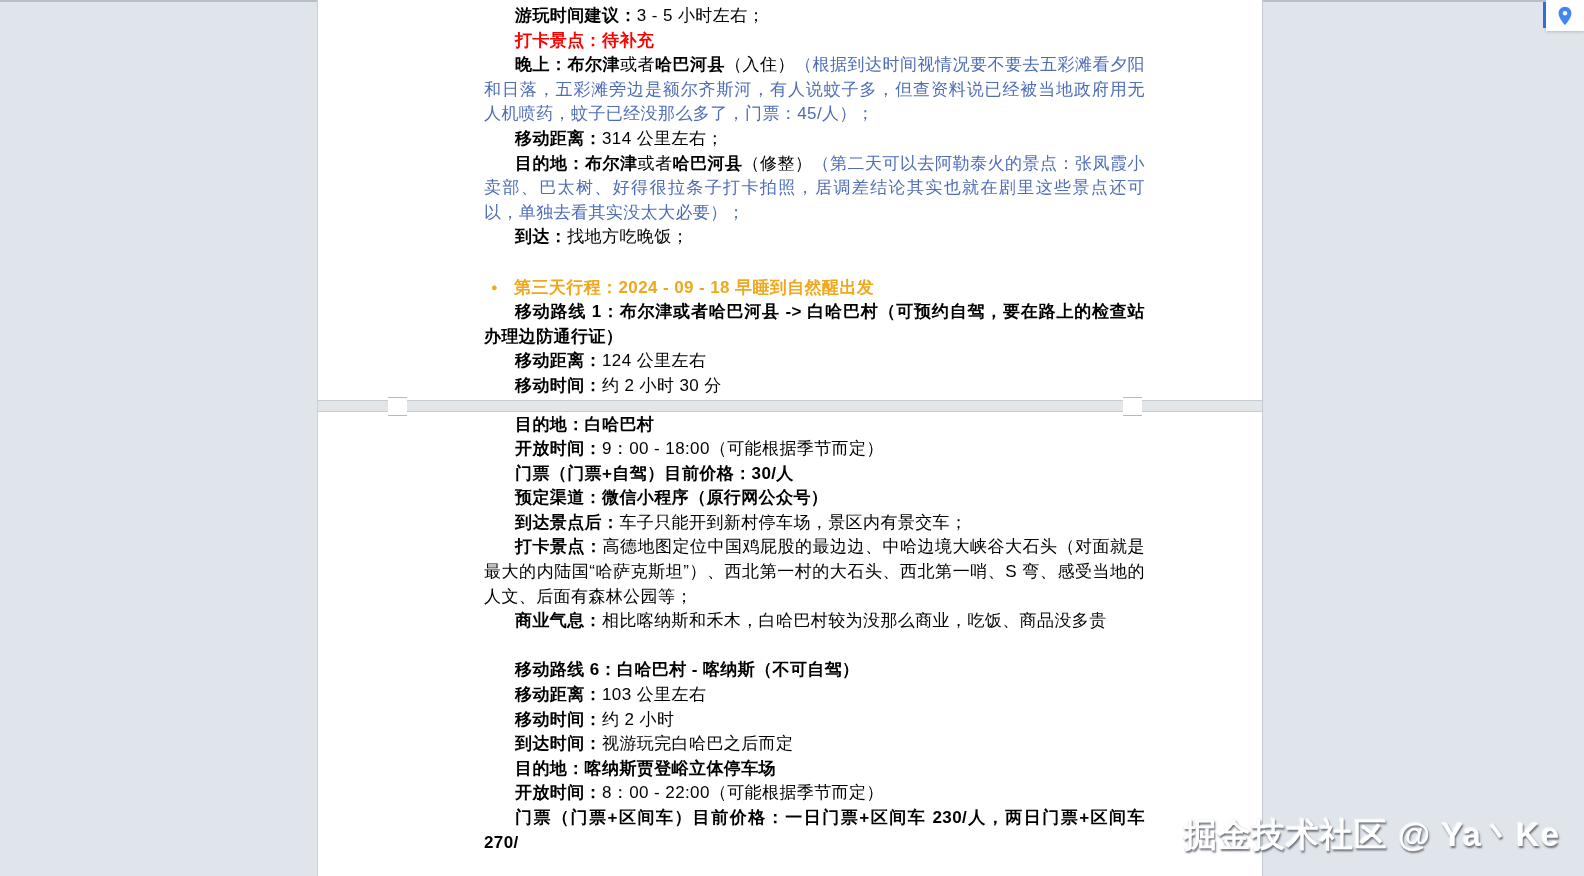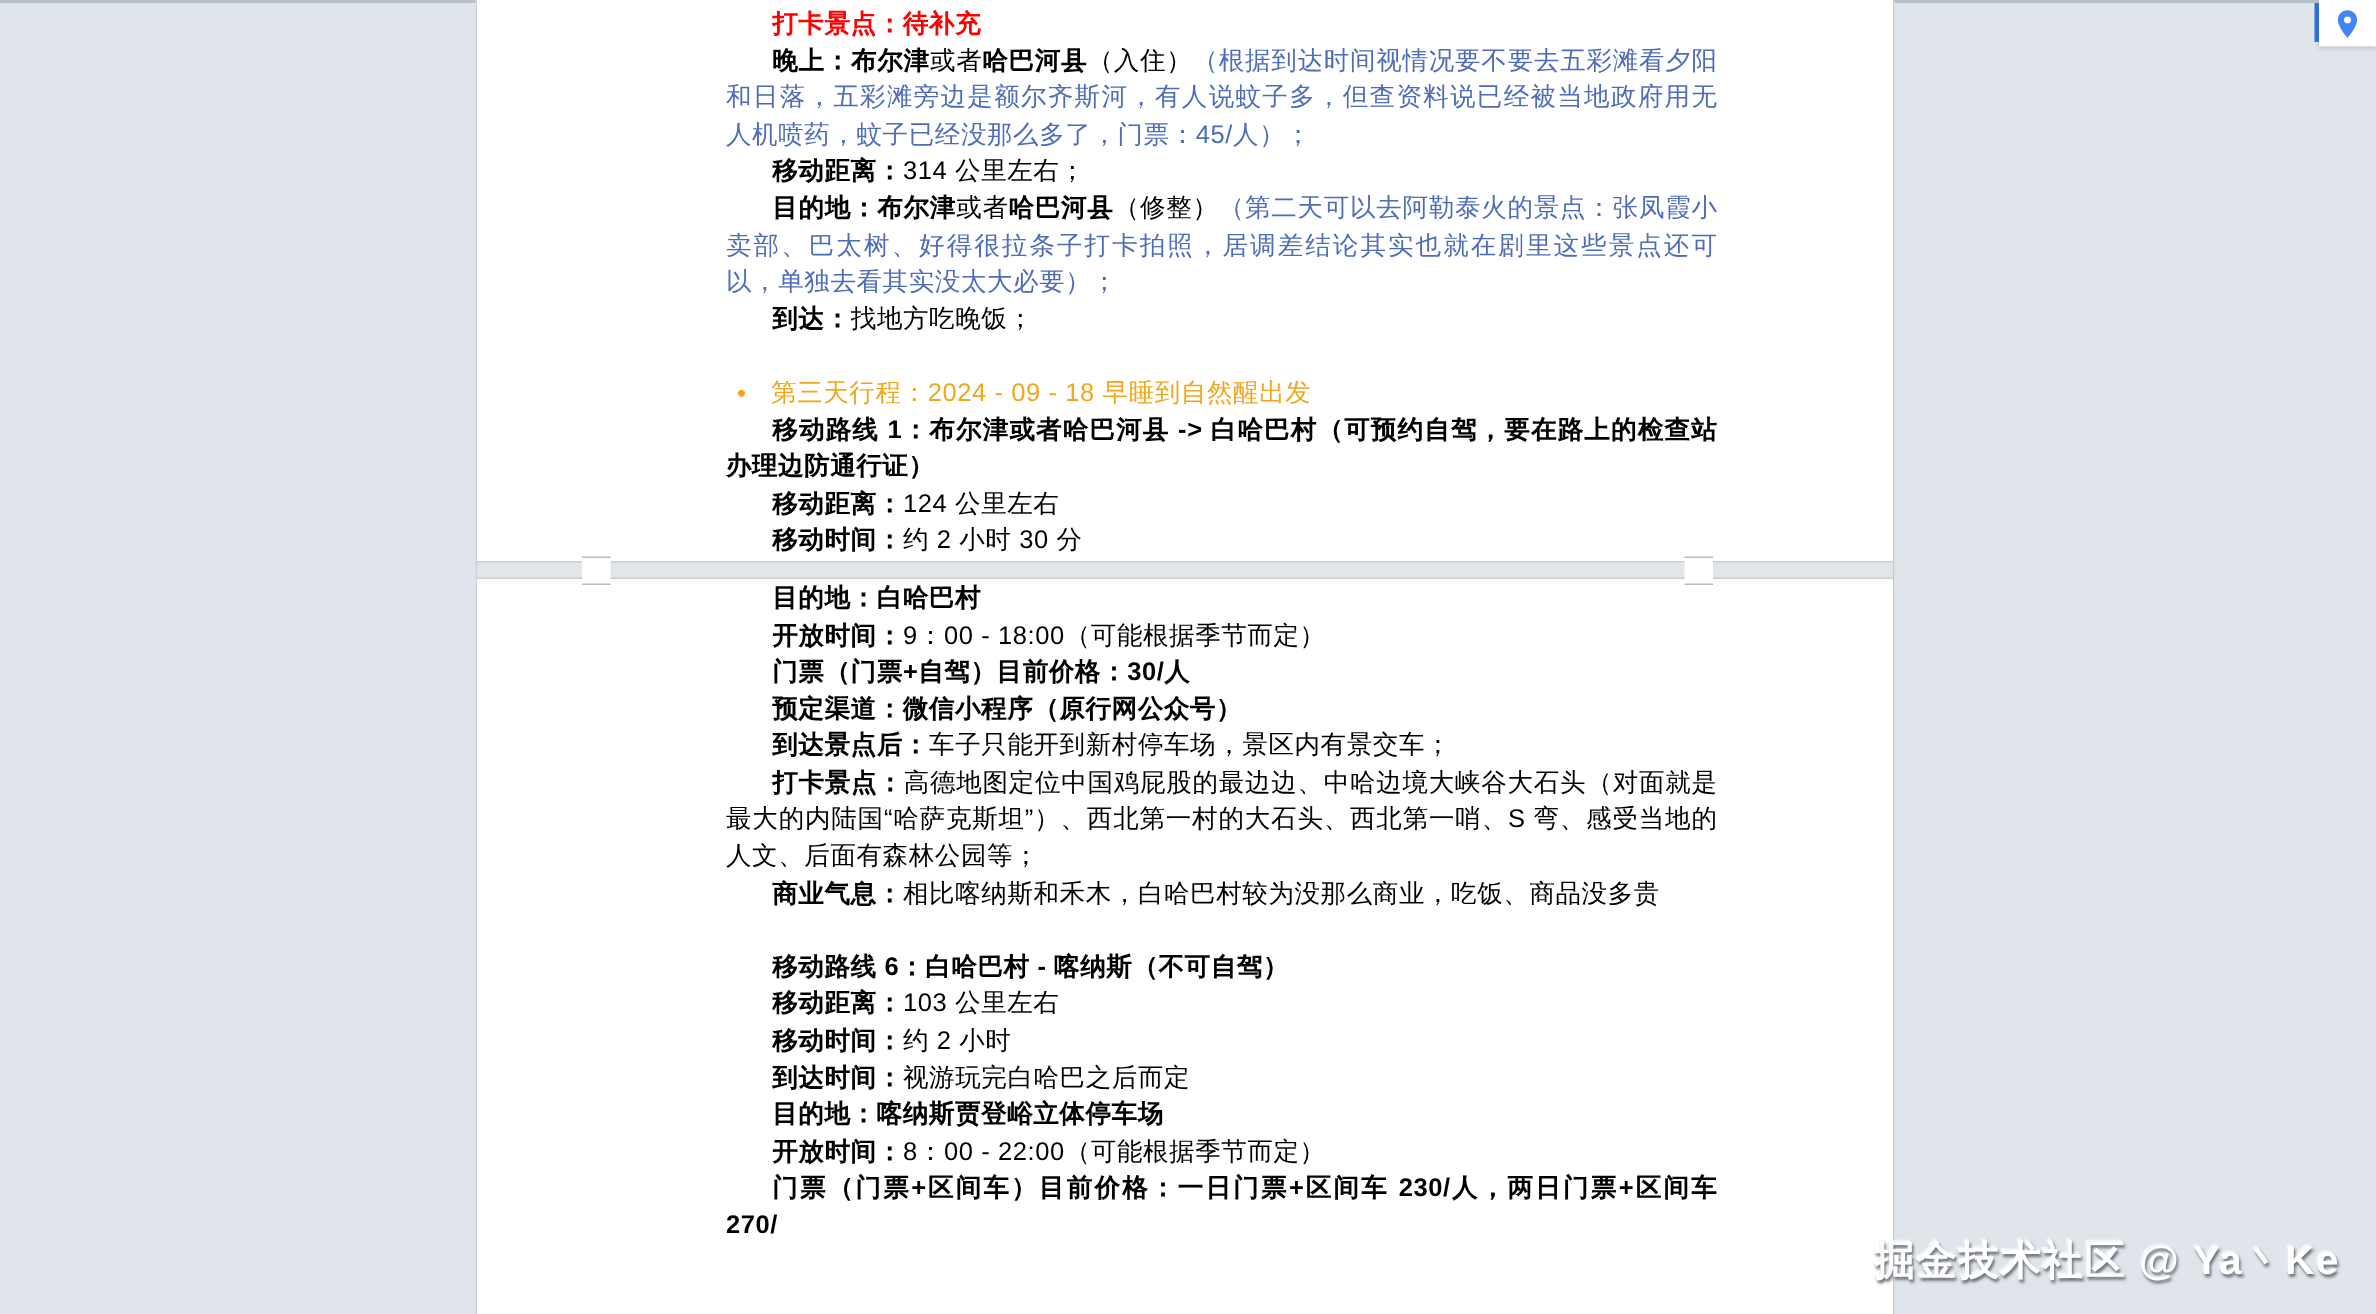--- a/index.html
+++ b/index.html
@@ -9,43 +9,44 @@
   .page { position:absolute; left:317px; top:0; width:946px; height:876px; background:#fff;
     border-left:1px solid #c9d0d7; border-right:1px solid #c2c9d1; z-index:1; overflow:hidden; }
   .content { padding:4px 117px 0 166px; font-size:17px; line-height:24.6px; letter-spacing:0.4px;
     color:#000; text-align:justify; }
   .para { text-indent:31px; }
   .blank { height:24.6px; }
   .seg-b { font-weight:bold; }
   .seg-r { font-weight:normal; }
   .seg-blue { color:#4f6cb8; }
   .seg-red { color:#fe0000; font-weight:bold;margin-top:12px; }
-  .seg-orange { color:#f0a71c; font-weight:normal; }
+  .seg-orange { color:#f0a71c; font-weight:bold; }
   .heading { text-indent:0; padding-left:7px; }
   .bullet { font-size:11px; color:#f0a71c; margin-right:16px; vertical-align:2px; }
   .page-gap { height:12px; margin:1px -117px 1px -166px; background:#e3e6e9;
     border-top:1px solid #c8ccd0; border-bottom:1px solid #c8ccd0; position:relative; }
   .notch { position:absolute; width:19px; height:19px; top:-4px; background:#fff;
     border-top:1px solid #b6babe; border-bottom:1px solid #b6babe; }
   .notch-left { left:70px; }
   .notch-right { left:805px; }
   .pin-widget { position:absolute; top:0; right:0; width:38px; height:31px; background:#fff; z-index:3;
     box-shadow:0 1px 3px rgba(0,0,0,.18); display:flex; align-items:center; justify-content:center; cursor:pointer; }
   .pin-bar { position:absolute; left:-3px; top:2px; width:3px; height:26px; background:#2e6fd8; }
-  .watermark { position:absolute; right:24px; bottom:18px; z-index:2; font-size:27px; font-weight:bold;
+  .watermark { position:absolute; right:24px; bottom:18px; z-index:2; font-size:33px; font-weight:bold;
     color:#ffffff; letter-spacing:1px;
     text-shadow:1px 2px 2px rgba(95,100,112,.9), -1px -1px 1px rgba(255,255,255,.75), 0 0 1px rgba(120,126,138,.55); }
 </style>
 </head>
 <body>
 
 <div class="top-strip"></div>
 
 <div class="page">
   <div class="content">
+    <p class="para"><span class="seg-b">游玩时间建议：</span><span class="seg-r">3 - 5 小时左右；</span></p>
     <p class="para"><span class="seg-red">打卡景点：待补充</span></p>
     <p class="para"><span class="seg-b">晚上：布尔津</span><span class="seg-r">或者</span><span class="seg-b">哈巴河县</span><span class="seg-r">（入住）</span><span class="seg-blue">（根据到达时间视情况要不要去五彩滩看夕阳和日落，五彩滩旁边是额尔齐斯河，有人说蚊子多，但查资料说已经被当地政府用无人机喷药，蚊子已经没那么多了，门票：45/人）；</span></p>
     <p class="para"><span class="seg-b">移动距离：</span><span class="seg-r">314 公里左右；</span></p>
     <p class="para"><span class="seg-b">目的地：布尔津</span><span class="seg-r">或者</span><span class="seg-b">哈巴河县</span><span class="seg-r">（修整）</span><span class="seg-blue">（第二天可以去阿勒泰火的景点：张凤霞小卖部、巴太树、好得很拉条子打卡拍照，居调差结论其实也就在剧里这些景点还可以，单独去看其实没太大必要）；</span></p>
     <p class="para"><span class="seg-b">到达：</span><span class="seg-r">找地方吃晚饭；</span></p>
     <p class="para blank"></p>
     <p class="para heading"><span class="bullet">●</span><span class="seg-orange">第三天行程：2024 - 09 - 18  早睡到自然醒出发</span></p>
     <p class="para"><span class="seg-b">移动路线 1：布尔津或者哈巴河县 -&gt; 白哈巴村（可预约自驾，要在路上的检查站办理边防通行证）</span></p>
     <p class="para"><span class="seg-b">移动距离：</span><span class="seg-r">124 公里左右</span></p>
     <p class="para"><span class="seg-b">移动时间：</span><span class="seg-r">约 2 小时 30 分</span></p>

